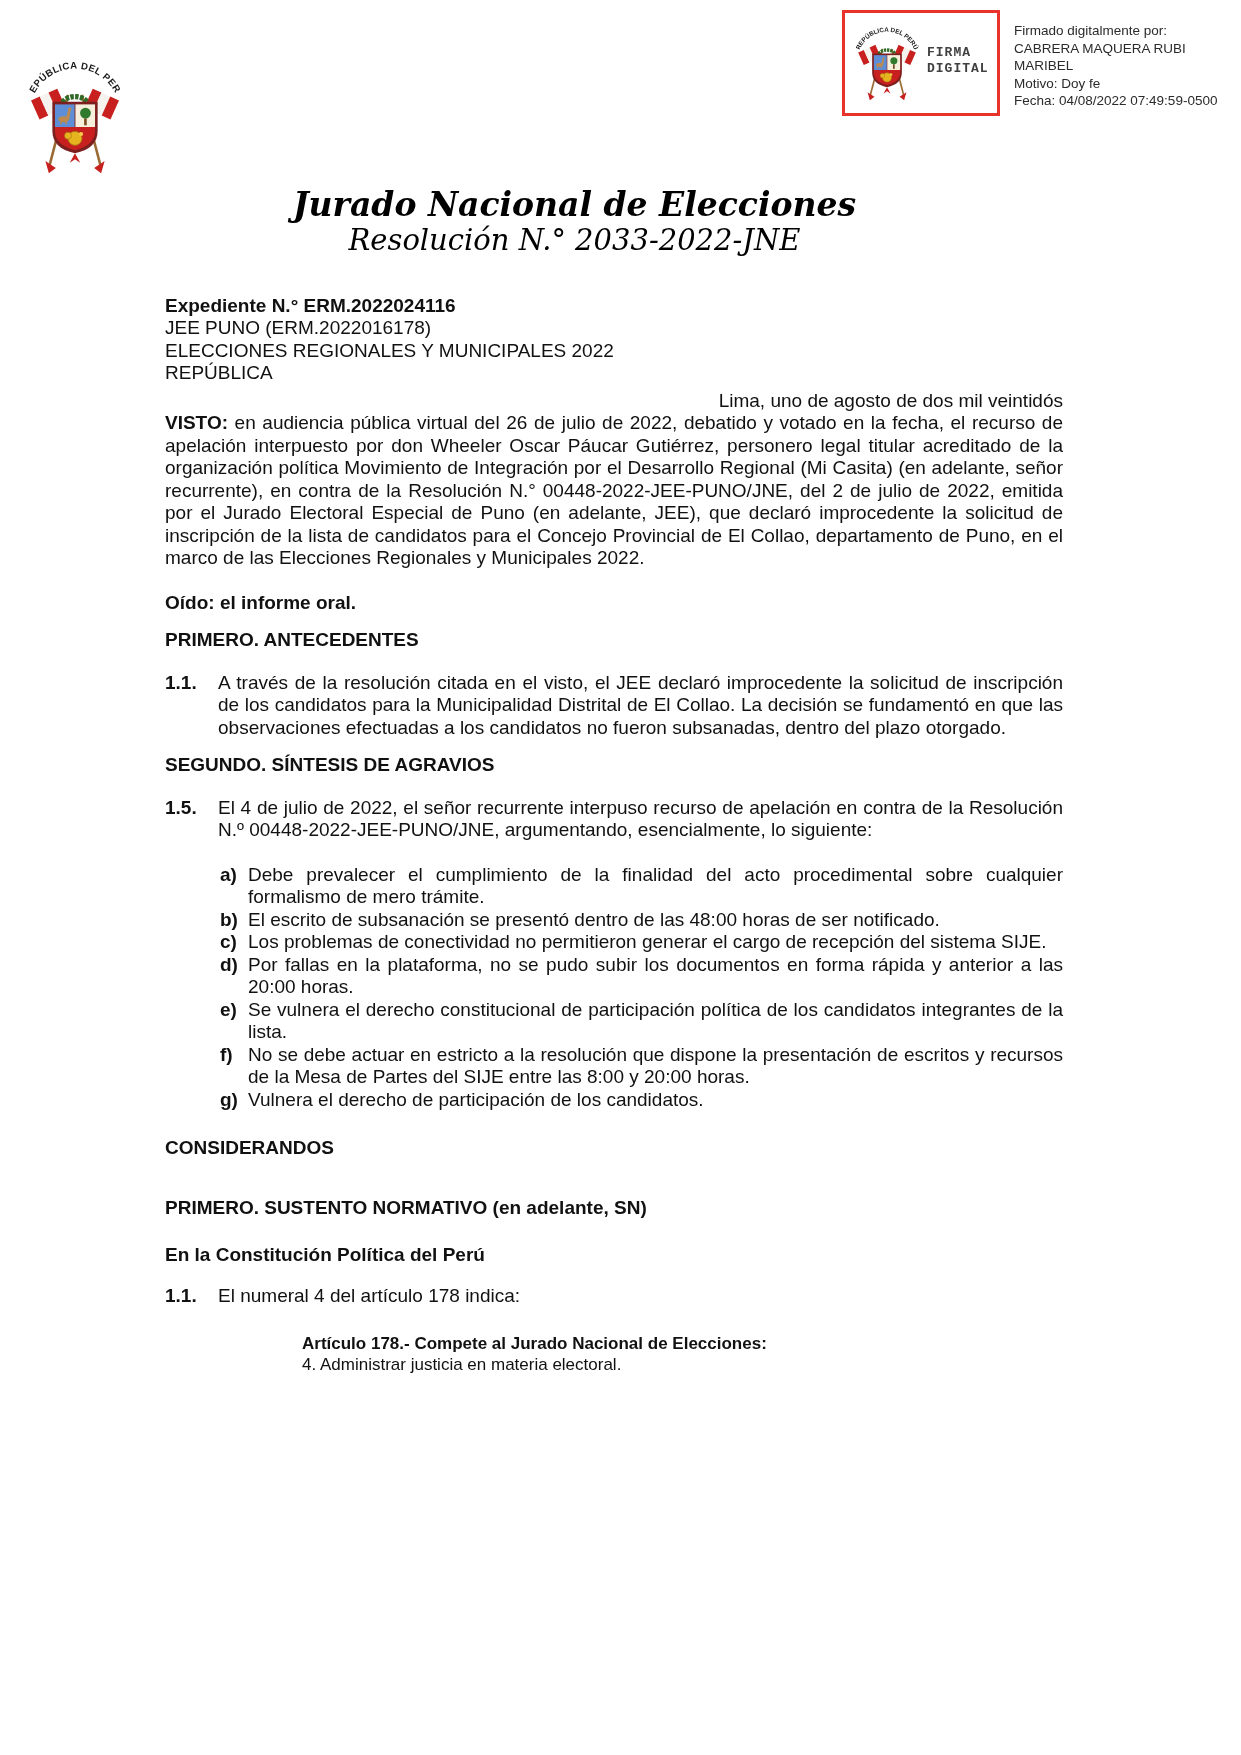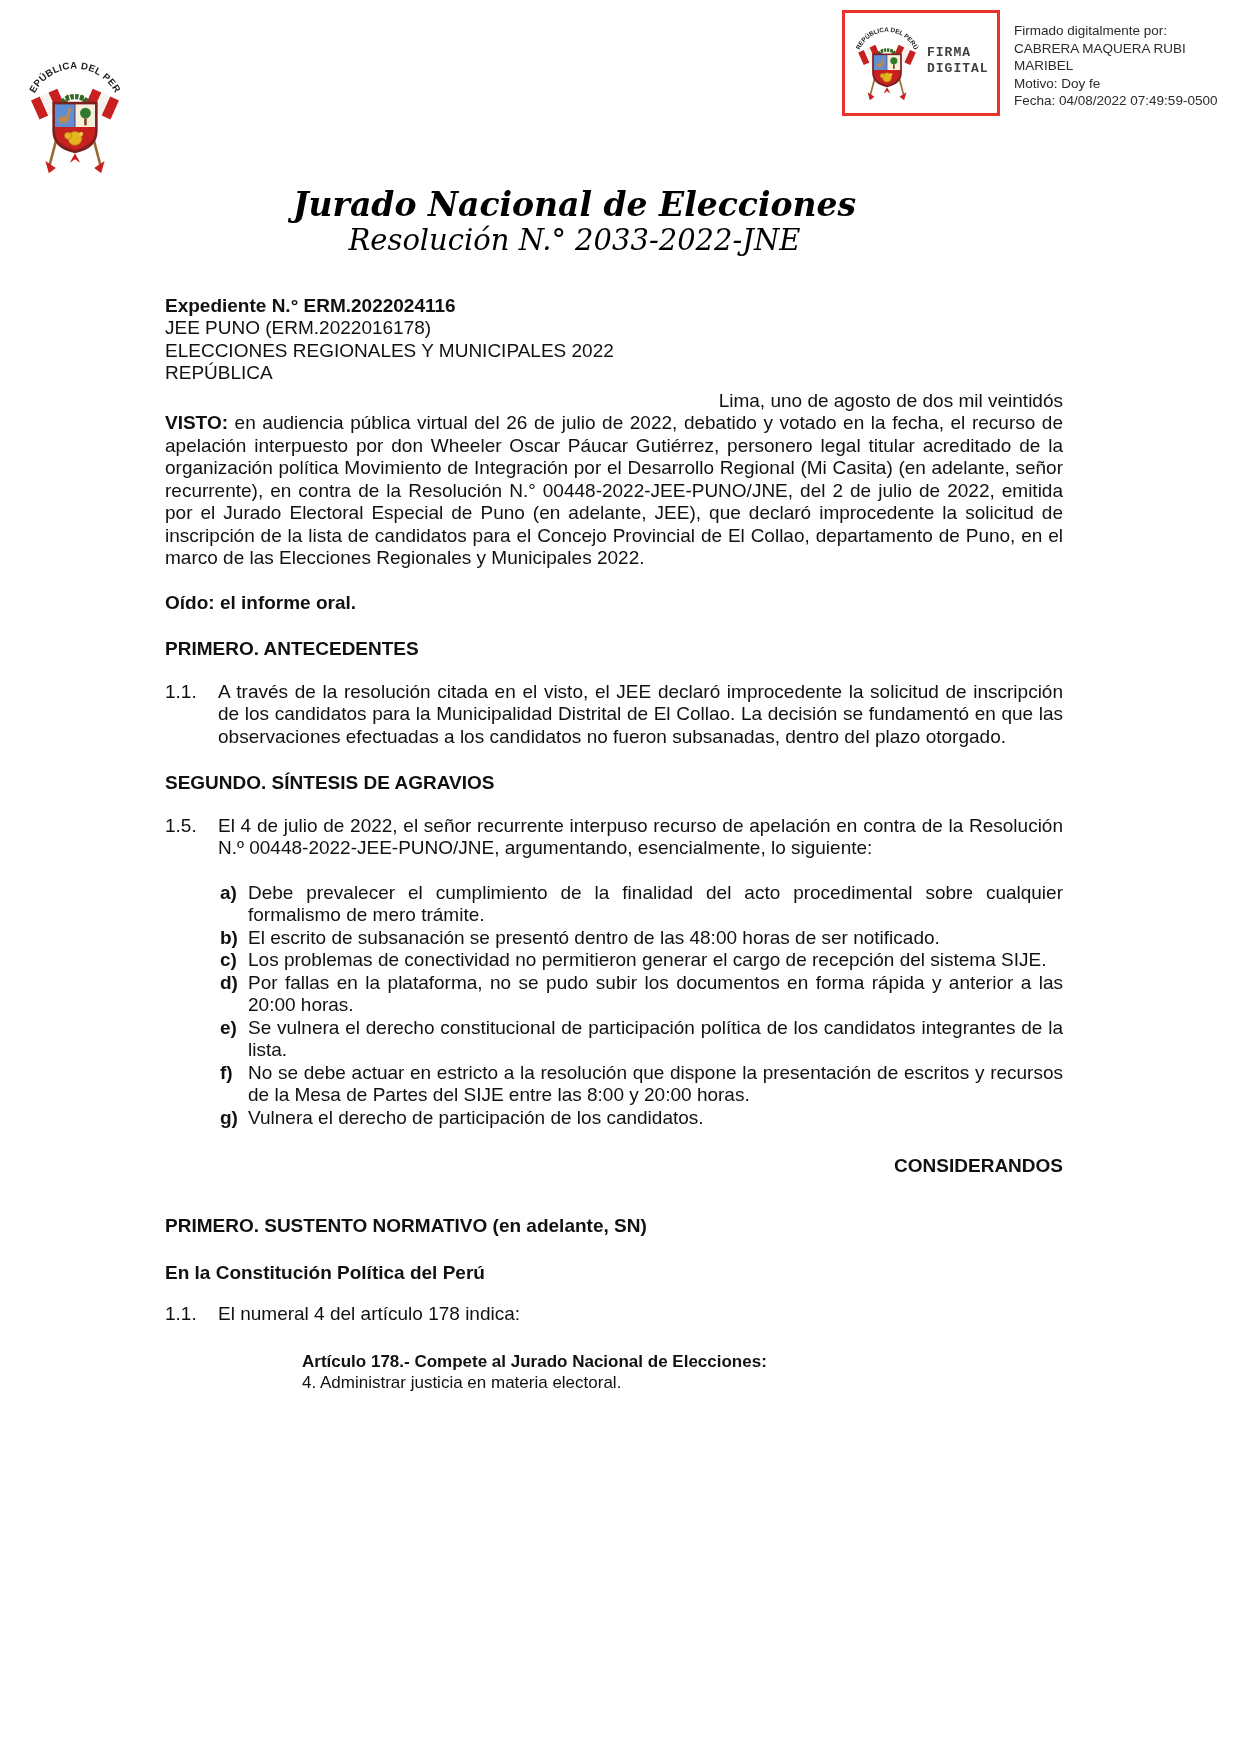--- a/index.html
+++ b/index.html
@@ -58,29 +58,29 @@
     padding:0 178px 0 165px;
     font-size:19px; line-height:22.5px;
   }
   .case-block { margin-top:38px; }
   .case-expediente { font-weight:bold; }
   .case-line { }
   .date-line { text-align:right; margin-top:5px; }
   p.just { text-align:justify; margin:0; }
   .visto { margin-top:33px; }
   .oido { margin-top:22px; font-weight:bold; }
-  .heading { margin-top:24px; font-weight:bold; }
+  .heading { margin-top:15px; font-weight:bold; }
   .num-item { display:flex; margin-top:20px; }
-  .num-item .num { font-weight:normal; width:53px; flex:none; }
+  .num-item .num { font-weight:bold; width:53px; flex:none; }
   .num-item .txt { text-align:justify; flex:1; }
   .agravios { margin-left:55px; margin-top:22px; }
   .agravio { display:flex; }
   .agravio .letter { font-weight:bold; width:28px; flex:none; }
   .agravio .txt { text-align:justify; flex:1; }
-  .centered-heading { margin-top:26px; text-align:right; font-weight:bold; }
+  .centered-heading { margin-top:26px; text-align:left; font-weight:bold; }
   .sustento { margin-top:37px; }
   .constitucion { margin-top:25px; }
   .numeral-item { margin-top:18px; }
   .quote {
     margin:26px 0 0 137px;
     font-size:17px; line-height:21px;
   }
   .quote .q-bold { font-weight:bold; }
   
   .arc-text { font-family:"Liberation Sans", sans-serif; font-weight:bold; fill:#1a1a1a; }

